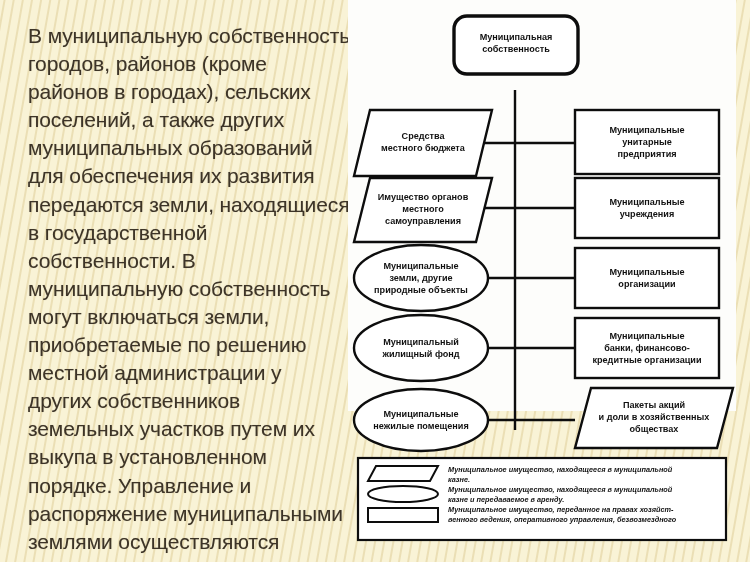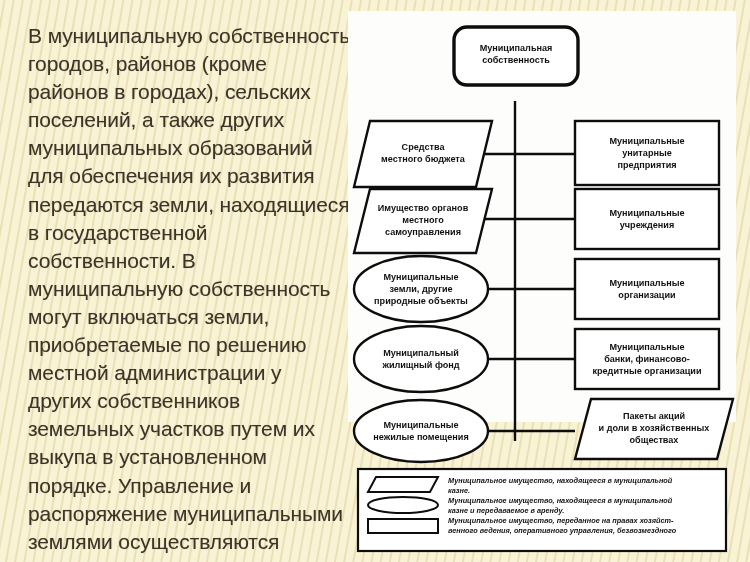--- a/index.html
+++ b/index.html
@@ -40,21 +40,21 @@
     color: #3d3427;
     font-weight: 500;
     letter-spacing: -0.1px;
     white-space: pre-wrap;
     text-shadow: 0 0 1px rgba(61,52,39,0.25);
   }
   
   #panel {
     position: absolute;
     left: 348px;
-    top: 11px;
+    top: 0px;
     width: 388px;
     height: 411px;
     background: #fdfdfb;
   }
   #diagram {
     position: absolute;
     left: 0;
     top: 0;
     width: 388px;
     height: 549px;

